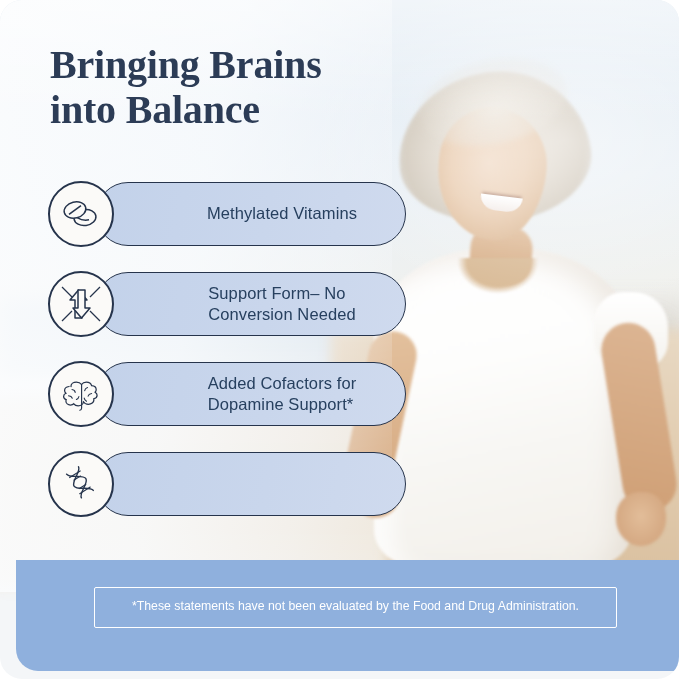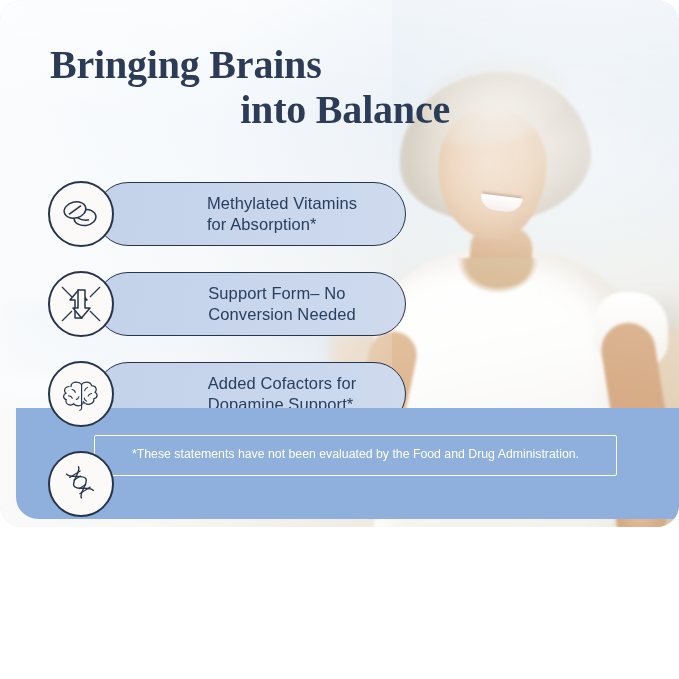--- a/index.html
+++ b/index.html
@@ -1,19 +1,19 @@
 <!DOCTYPE html>
 <html><head>
 <meta charset="utf-8">
 <style>
   html,body{margin:0;padding:0;background:#ffffff;}
   body{width:679px;height:679px;overflow:hidden;font-family:"Liberation Sans",sans-serif;}
 
   #card{
-    position:relative;width:679px;height:527px;border-radius:22px;overflow:hidden;
+    position:relative;width:679px;height:679px;border-radius:22px;overflow:hidden;
     background:#f4f6f8;
   }
 
   
   .photo{position:absolute;inset:0;}
   .sky{
     position:absolute;left:0;top:0;width:679px;height:360px;
     background:linear-gradient(175deg,#dfe9f2 0%,#e3ecf4 28%,#eaf0f5 55%,#f0f1ee 80%,#f3eee7 100%);
   }
   .sea{
@@ -131,21 +131,21 @@
   }
 
   
   .content{position:absolute;inset:0;}
 
   h1#title{
     position:absolute;left:50px;top:42px;margin:0;width:400px;
     font-family:"Liberation Serif",serif;font-weight:700;
     font-size:40px;line-height:1.13;color:#2c3c56;letter-spacing:-.2px;
   }
-  h1#title .l2{display:block;text-align:right;}
+  h1#title .l2{display:block;}
 
   .features{position:absolute;left:48px;top:182px;}
   .feature{position:relative;height:66px;margin-bottom:24px;}
   .pill{
     position:absolute;left:48px;top:0;width:310px;height:64px;
     box-sizing:border-box;
     background:linear-gradient(100deg,#c3d2ea 0%,#c9d6ec 55%,#cfdaee 100%);
     border:1.6px solid #26344c;border-radius:34px;
     display:flex;align-items:center;justify-content:center;
   }
@@ -215,21 +215,20 @@
       <span>Bringing Brains</span>
       <span class="l2">into Balance</span>
     </h1>
 
     <div class="features">
 
       <div class="feature">
         <div class="pill">
           <div class="pill-text">
             <span>Methylated Vitamins</span><br>
-            <span>for Absorption*</span>
           </div>
         </div>
         <div class="badge">
           <span>
             <svg width="40" height="34" viewBox="0 0 40 34" fill="none" stroke="#26344c" stroke-width="1.5">
               <ellipse cx="24" cy="20.5" rx="11" ry="8" transform="rotate(-8 24 20.5)"></ellipse>
               <path d="M13.6 15.2c0 4.4 4.9 8 11 8 1.2 0 2.3-.14 3.4-.4"></path>
               <ellipse cx="14" cy="13" rx="11" ry="8" transform="rotate(-14 14 13)" fill="#fbfaf8"></ellipse>
               <line x1="8" y1="17.4" x2="20" y2="8.6"></line>
             </svg>

